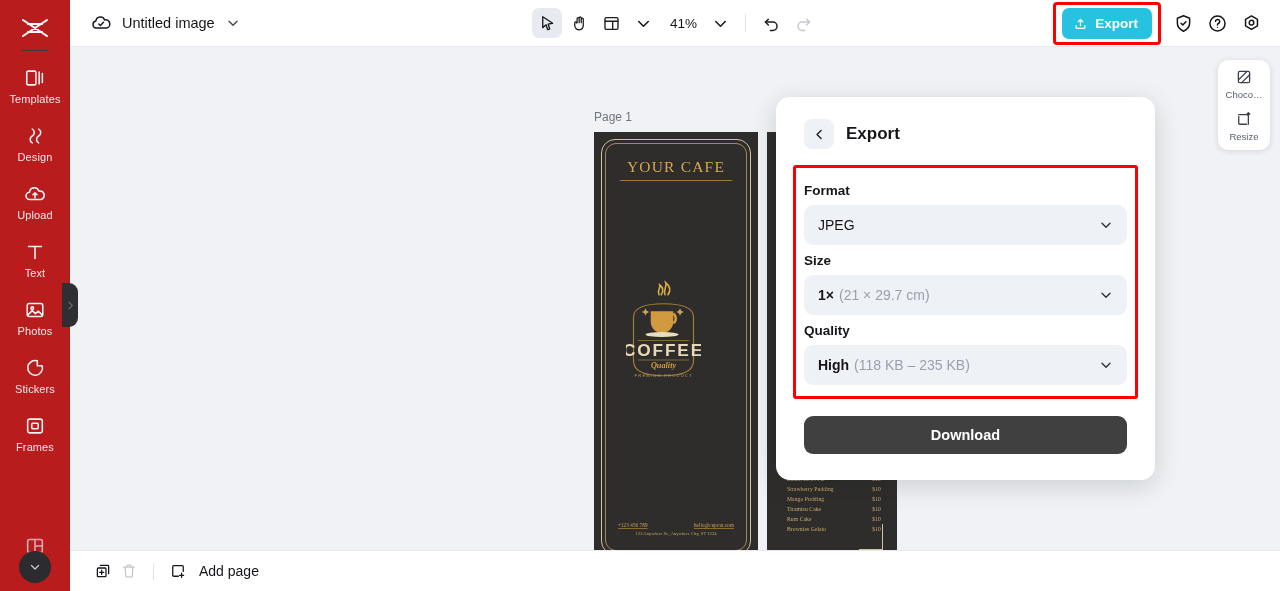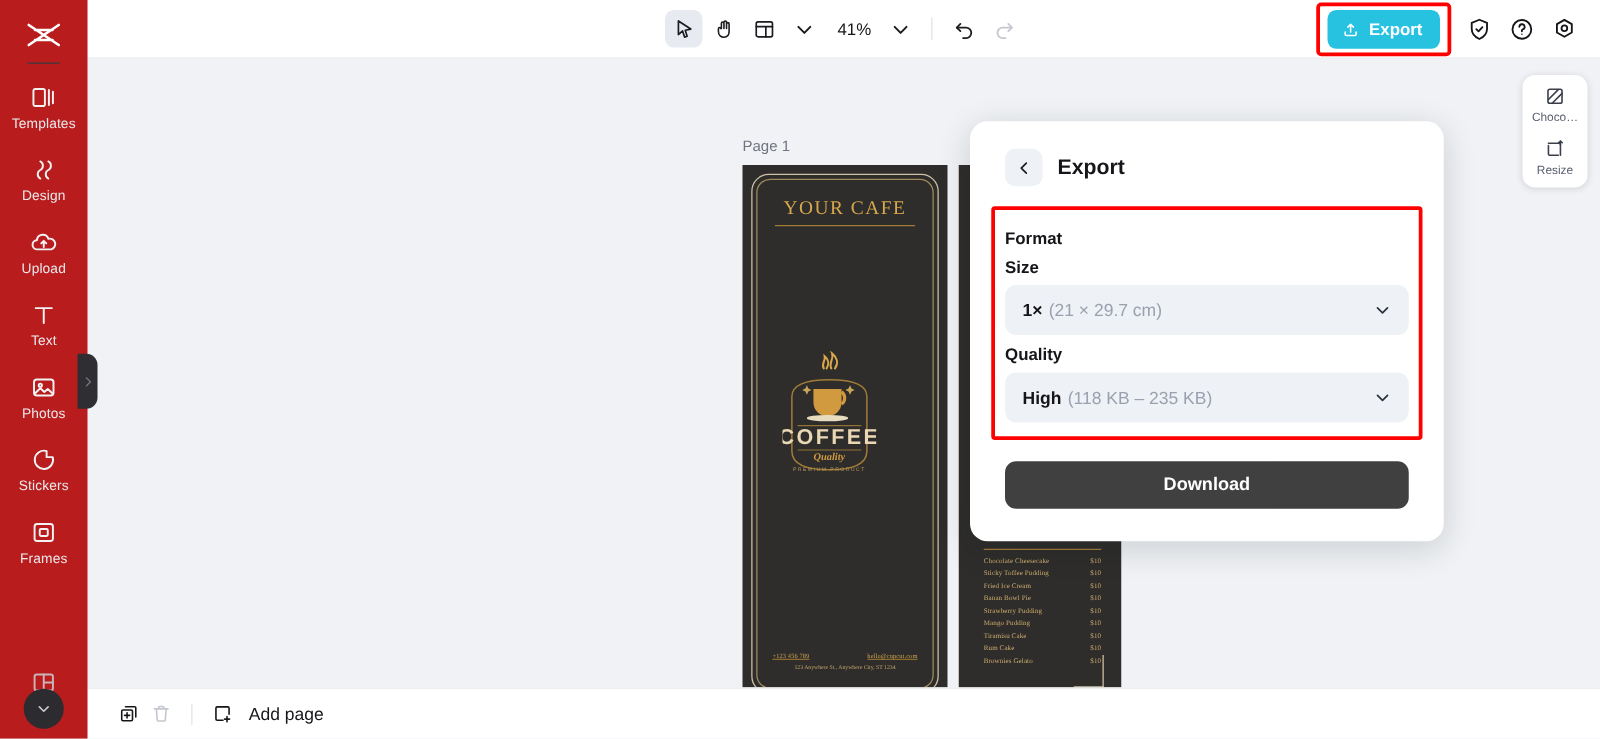--- a/index.html
+++ b/index.html
@@ -302,20 +302,34 @@
 
   <div class="edge-handle">
     <svg viewBox="0 0 24 24" width="11" height="11" fill="none" stroke="#7d7d85" stroke-width="2.2" stroke-linecap="round" stroke-linejoin="round">
       <path d="M9 5l7 7-7 7"></path>
     </svg>
   </div>
 
   <div class="main">
 
     <header class="topbar">
+      <div class="tb-left">
+        <span class="cloud">
+          <svg viewBox="0 0 24 24" fill="none" stroke="currentColor" stroke-width="1.6" stroke-linecap="round" stroke-linejoin="round">
+            <path d="M6.8 17.5A3.9 3.9 0 0 1 6.4 9.8a5 5 0 0 1 9.6-1.1 3.6 3.6 0 0 1 2.2 8.8z"></path>
+            <path d="M9.6 13l1.8 1.8 3.3-3.6"></path>
+          </svg>
+        </span>
+        <span class="doc-title">Untitled image</span>
+        <span class="chev-sm">
+          <svg viewBox="0 0 24 24" fill="none" stroke="currentColor" stroke-width="2" stroke-linecap="round" stroke-linejoin="round">
+              <path d="M6 9.5l6 6 6-6"></path>
+            </svg>
+        </span>
+      </div>
 
       <div class="tb-center">
         <div class="tool-btn active">
           <svg viewBox="0 0 24 24" fill="none" stroke="currentColor" stroke-width="1.7" stroke-linejoin="round">
               <path d="M6 3.5l12.5 8.2-5.6 1.2 1.9 6.1-2.6.8-2-6.2-4.2 3.6z"></path>
             </svg>
         </div>
         <div class="tool-btn">
           <svg viewBox="0 0 24 24" fill="none" stroke="currentColor" stroke-width="1.6" stroke-linecap="round" stroke-linejoin="round">
             <path d="M9 11V5.8a1.3 1.3 0 0 1 2.6 0V11M11.6 10.6V4.8a1.3 1.3 0 0 1 2.6 0v5.8M14.2 11V6.5a1.3 1.3 0 0 1 2.6 0V14c0 3.5-2 6-5.2 6S6 17.5 6 14v-2.6a1.3 1.3 0 0 1 2.6 0"></path>
@@ -583,20 +597,28 @@
                 <path d="M14.5 5.5 8 12l6.5 6.5"></path>
               </svg>
           </div>
           <div class="ep-title">Export</div>
         </div>
 
         <div class="ep-group">
           <span class="ep-hl"></span>
 
           <div class="fld-label">Format</div>
+          <div class="select">
+            <span class="val plain">JPEG</span>
+            <span class="cv">
+              <svg viewBox="0 0 24 24" fill="none" stroke="currentColor" stroke-width="2.1" stroke-linecap="round" stroke-linejoin="round">
+                  <path d="M6 9.5l6 6 6-6"></path>
+                </svg>
+            </span>
+          </div>
 
           <div class="fld-label">Size</div>
           <div class="select">
             <span class="val">1×</span>
             <span class="sub">(21 × 29.7 cm)</span>
             <span class="cv">
               <svg viewBox="0 0 24 24" fill="none" stroke="currentColor" stroke-width="2.1" stroke-linecap="round" stroke-linejoin="round">
                   <path d="M6 9.5l6 6 6-6"></path>
                 </svg>
             </span>

